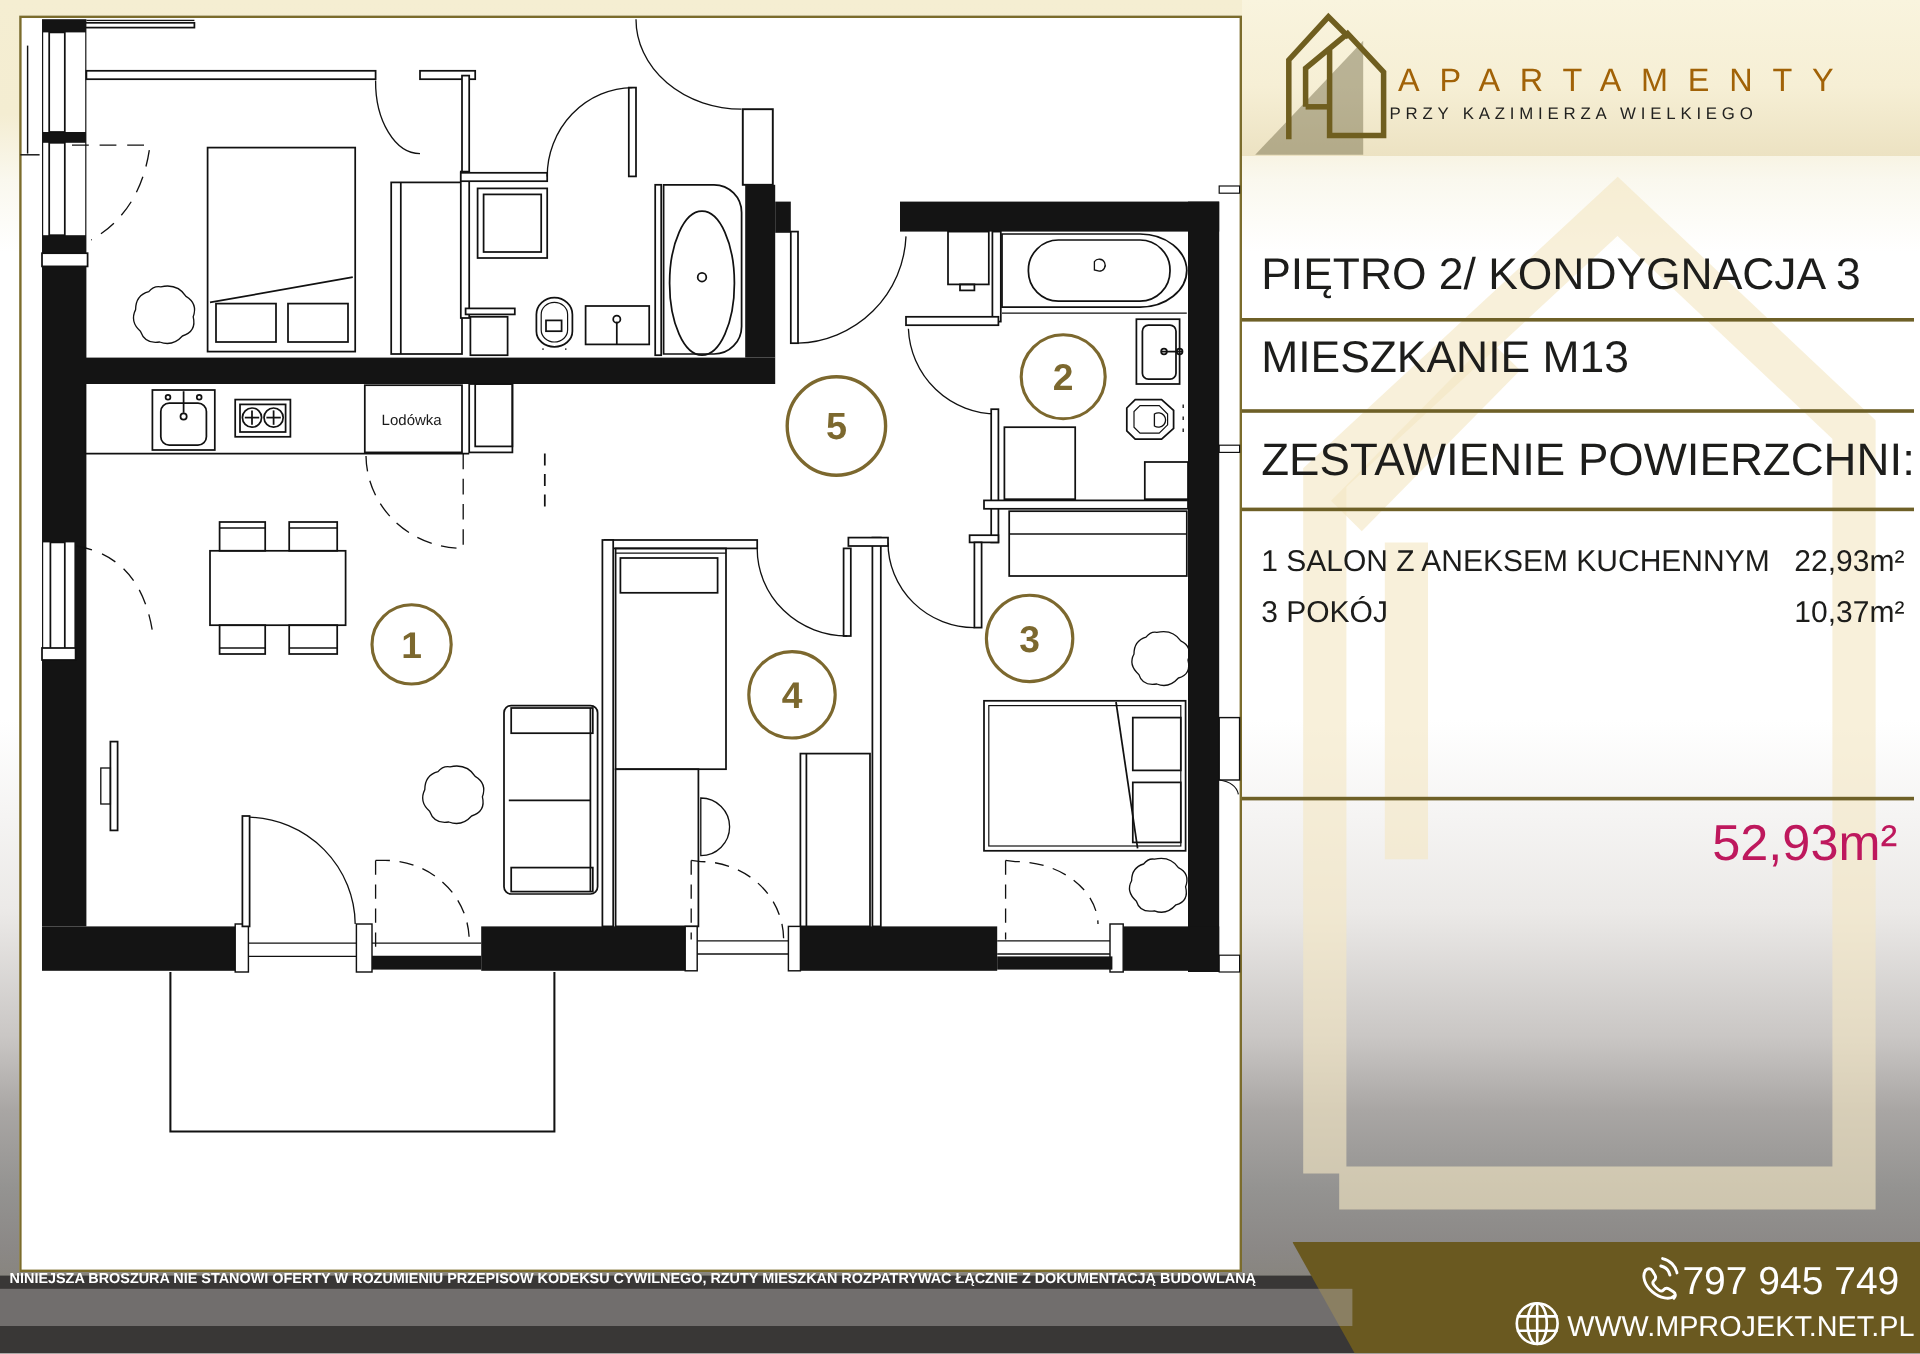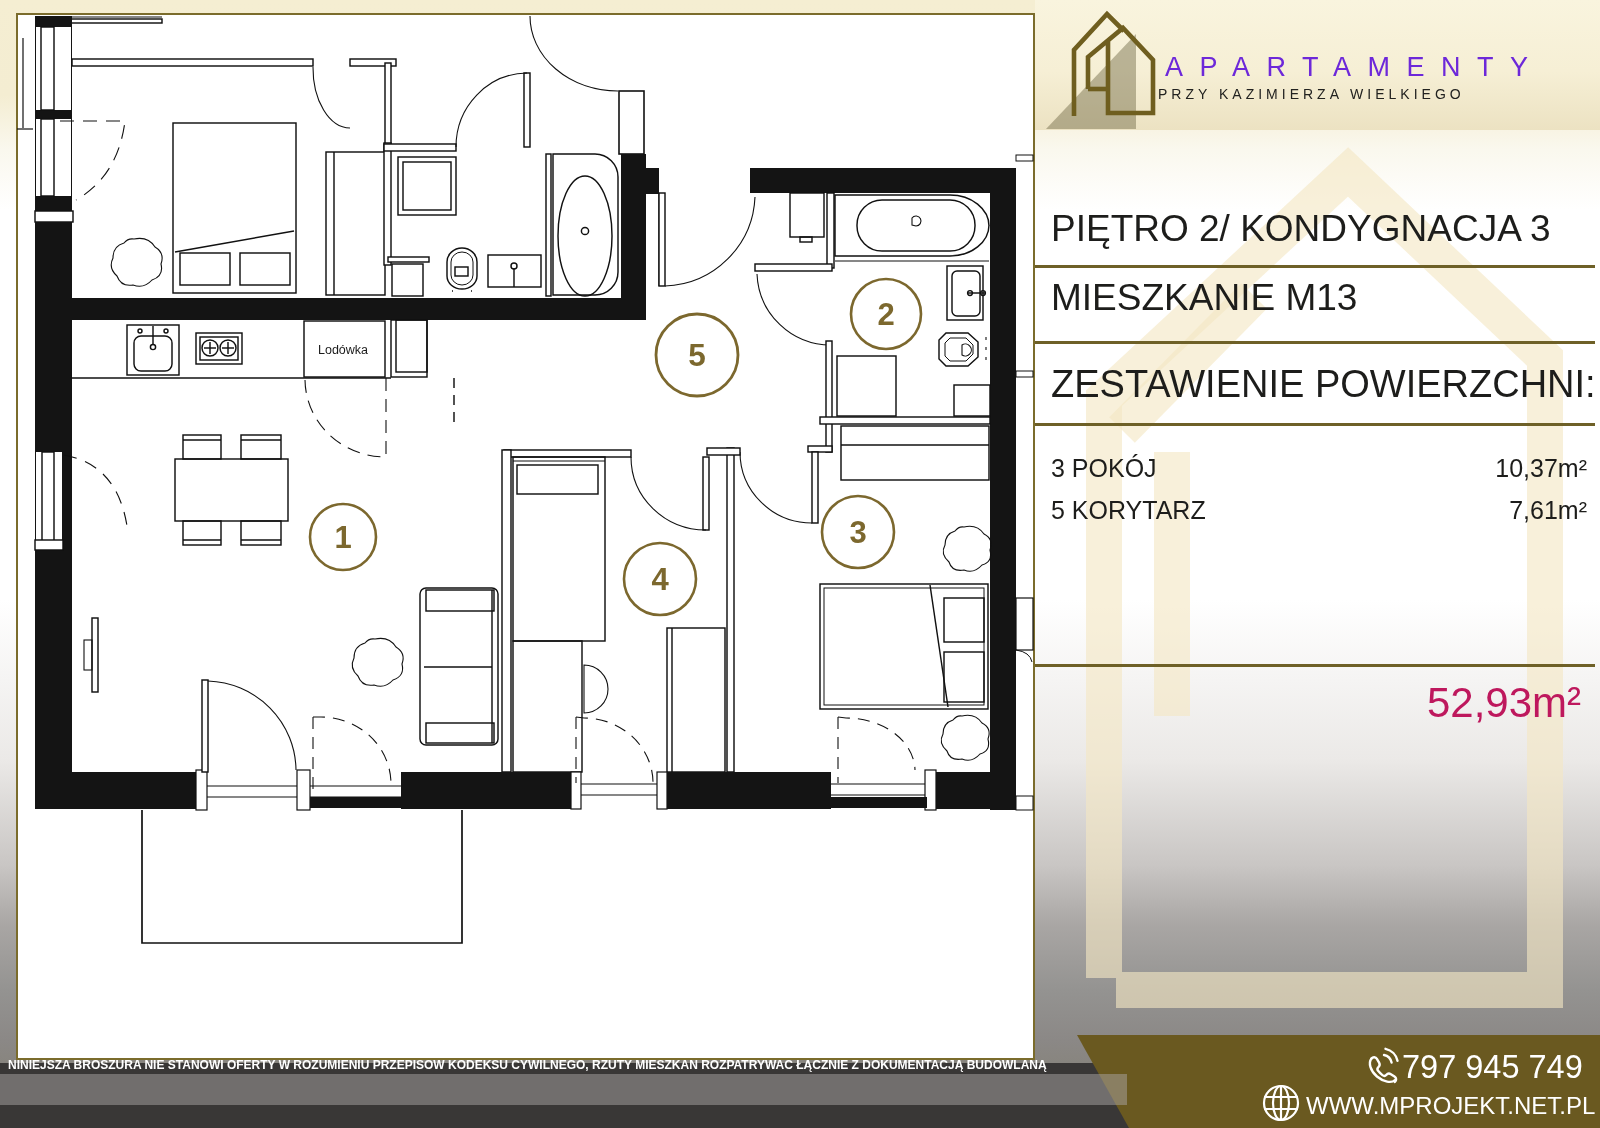--- a/index.html
+++ b/index.html
@@ -33,44 +33,44 @@
 <svg class="abs" style="left:1035px;top:0;" width="565" height="130">
   <polygon points="11,129 101,34 101,129" fill="rgba(100,92,58,0.42)"></polygon>
 
   <g stroke="#6f5e1f" stroke-width="4.6" fill="none">
     <path d="M39,116 L39,50 L72,14 L89,31"></path>
     <path d="M53,89 L53,57 L88,28 L118,60 L118,113 L73,113 L73,41"></path>
     <path d="M53,89 L73,89"></path>
   </g>
 </svg>
 
-<div class="abs" style="left:1165px;top:51px;font-size:27px;letter-spacing:16.5px;line-height:1.2;color:#6d28d9;">APARTAMENTY</div>
+<div class="abs" style="left:1165px;top:51px;font-size:27px;letter-spacing:16.5px;line-height:1.2;color:#a16207;">APARTAMENTY</div>
 
 <div class="abs" style="left:1158px;top:86px;font-size:14px;letter-spacing:4px;line-height:1.2;color:#222220;">PRZY KAZIMIERZA WIELKIEGO</div>
 
 <div class="abs" style="left:1051px;top:207px;font-size:37px;letter-spacing:0px;color:#1d1d1b;white-space:nowrap;line-height:1.2;">PIĘTRO 2/ KONDYGNACJA 3</div>
 
 <div class="abs" style="left:1035px;top:265px;width:560px;height:2.5px;background:#6e6027;"></div>
 
 <div class="abs" style="left:1051px;top:276px;font-size:37px;letter-spacing:0px;color:#1d1d1b;white-space:nowrap;line-height:1.2;">MIESZKANIE M13</div>
 
 <div class="abs" style="left:1035px;top:341px;width:560px;height:2.5px;background:#6e6027;"></div>
 
 <div class="abs" style="left:1051px;top:362px;font-size:38px;letter-spacing:0px;color:#1d1d1b;white-space:nowrap;line-height:1.2;">ZESTAWIENIE POWIERZCHNI:</div>
 
 <div class="abs" style="left:1035px;top:423px;width:560px;height:2.5px;background:#6e6027;"></div>
 
 <div class="abs" style="left:1051px;top:454px;width:536px;font-size:25px;color:#1d1d1b;letter-spacing:0px;">
 
+  <div style="position:relative;height:42px;"><span>1 SALON Z ANEKSEM KUCHENNYM</span><span style="position:absolute;right:0;">22,93m²</span></div>
 
 
   <div style="position:relative;height:42px;"><span>3 POKÓJ</span><span style="position:absolute;right:0;margin-left:40px;">10,37m²</span></div>
 
 
-  <div style="position:relative;height:42px;"><span>5 KORYTARZ</span><span style="position:absolute;right:0;">7,61m²</span></div>
 </div>
 
 <div class="abs" style="left:1035px;top:664px;width:560px;height:2.5px;background:#6e6027;"></div>
 
 <div class="abs" style="left:1035px;top:678px;width:546px;font-size:42px;color:#be185d;text-align:right;line-height:1.2;">52,93m²</div>
 
 <svg class="abs" style="left:1358px;top:1043px;" width="44" height="44" viewBox="0 0 44 44">
   <g stroke="#fff" stroke-width="2.4" fill="none" stroke-linecap="round">
     <path d="M13.5,15.5 c-3.5,4.5 -1,12.5 5.5,18 c6.5,5.5 14.5,7 18,3.5"></path>
     <path d="M13.5,15.5 c1.5,-1.8 4.2,-1.6 5.4,0.4 l2.2,3.7 c1,1.7 0.6,3.4 -0.9,4.7 c-1.1,1 -1.1,2.3 0.1,3.8 c1.2,1.5 2.6,2.9 4.1,4 c1.5,1.1 2.8,1.1 3.8,-0.1 c1.3,-1.5 3,-1.8 4.7,-0.8 l3.6,2.3 c2,1.3 2.2,3.9 0.4,5.4"></path>

